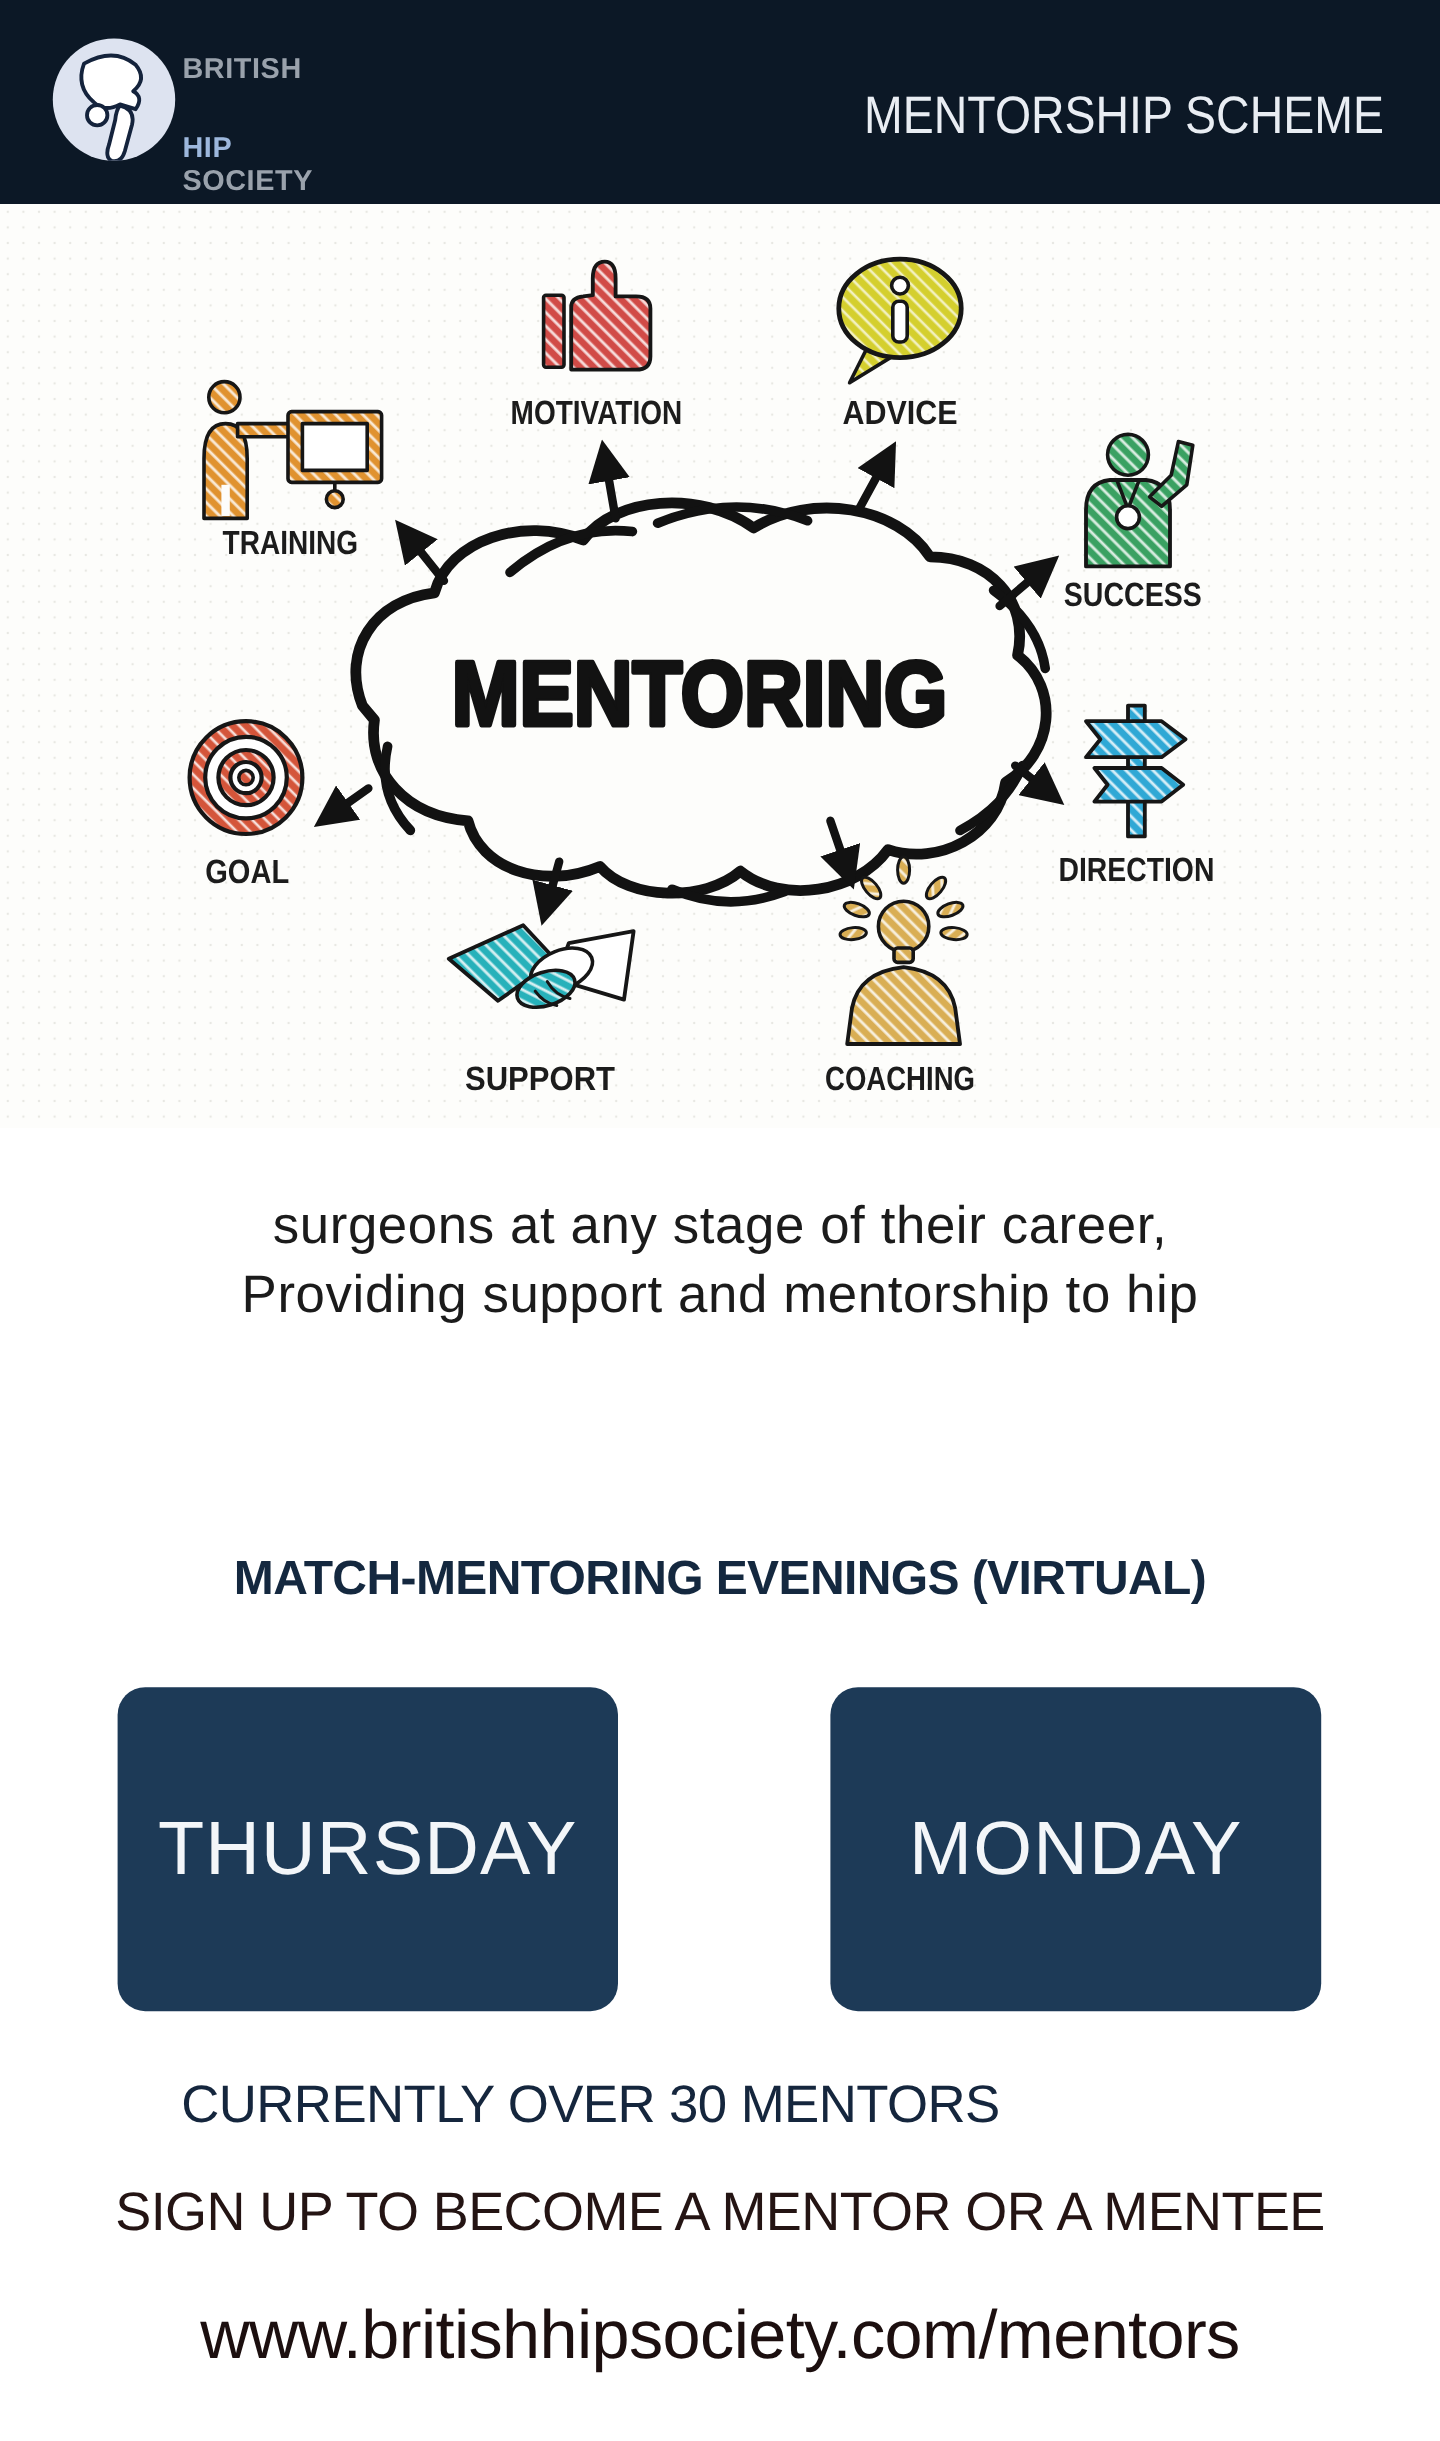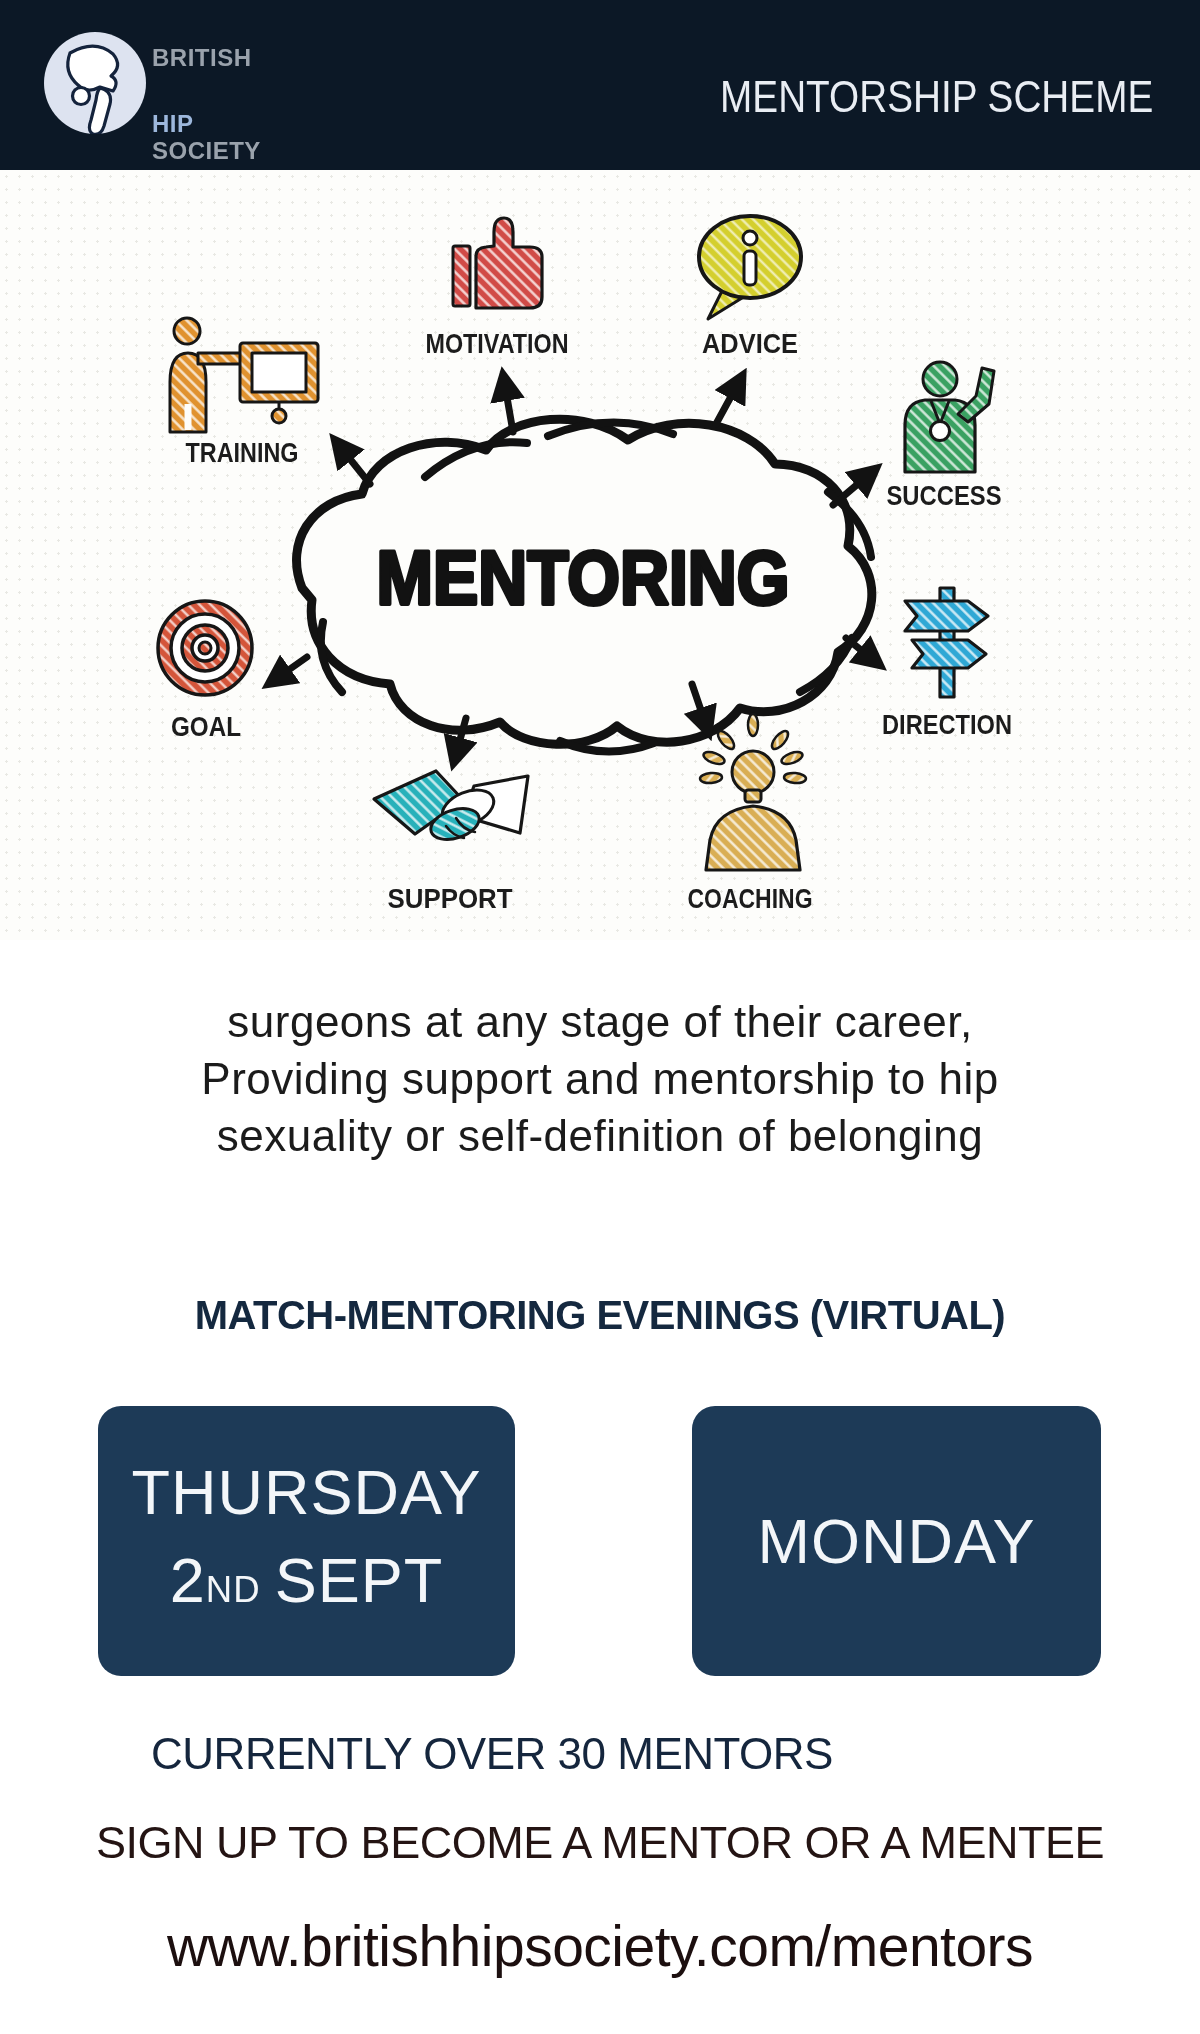--- a/index.html
+++ b/index.html
@@ -224,28 +224,26 @@
       <polygon points="912,640 968,640 986,654 968,668 912,668 923,654" fill="url(#h-blue)" stroke="#161616" stroke-width="3.2"></polygon>
     </g>
     <text x="947" y="734" text-anchor="middle" font-size="28" font-weight="600" fill="#1c1c1c" textLength="130" lengthAdjust="spacingAndGlyphs">DIRECTION</text>
   </g>
 </svg>
 </div>
 
 <div class="intro">
   <div>surgeons at any stage of their career,</div>
   <div>Providing support and mentorship to hip</div>
-  <div>sexuality or self-definition of belonging</div>
 </div>
 
 <div class="mm-heading">MATCH-MENTORING EVENINGS (VIRTUAL)</div>
 
 <div class="date-box b1">
   <div class="line">THURSDAY</div>
-  <div class="line"><span>2</span><span class="ord">ND</span><span class="month">SEPT</span></div>
 </div>
 
 <div class="date-box b2">
   <div class="line">MONDAY</div>
 </div>
 
 <div class="mentors-line">CURRENTLY OVER 30 MENTORS</div>
 <div class="signup-line">SIGN UP TO BECOME A MENTOR OR A MENTEE</div>
 <div class="url-line">www.britishhipsociety.com/mentors</div>
 

